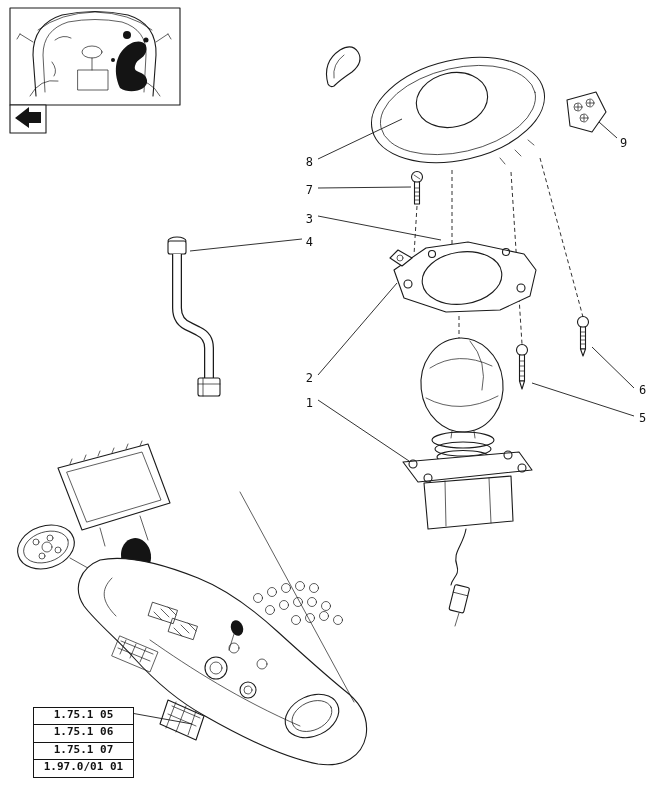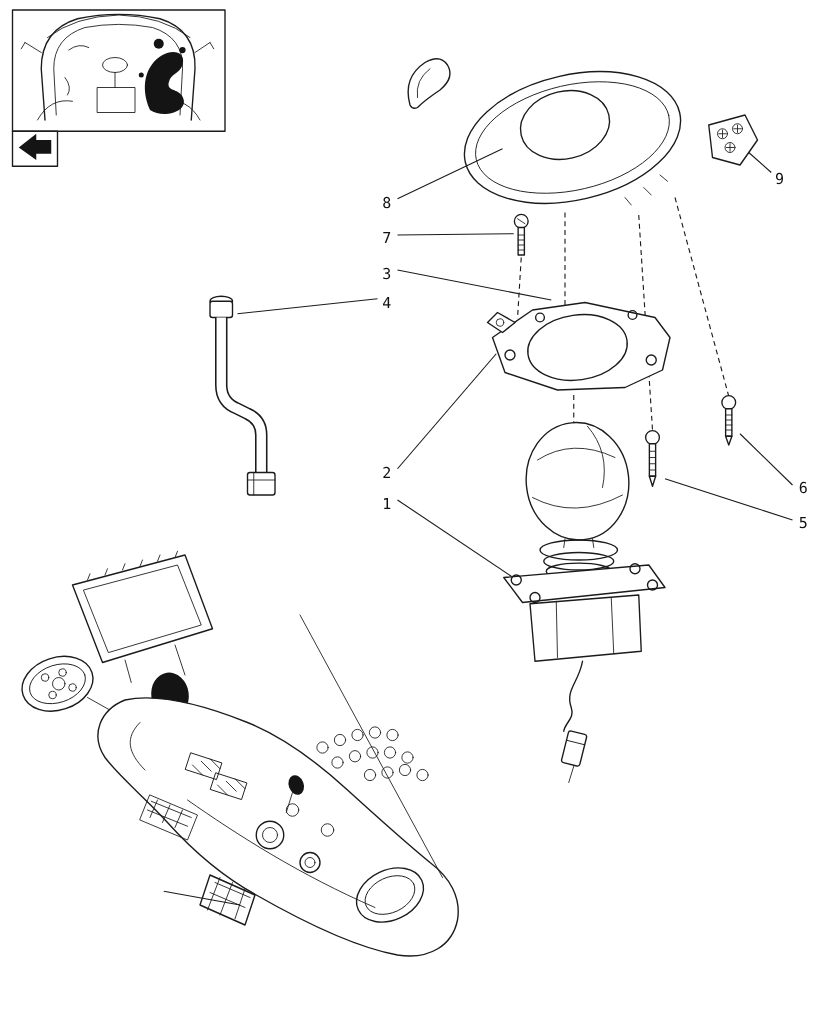--- a/index.html
+++ b/index.html
@@ -228,13 +228,19 @@
     <text class="callout" x="313" y="223" text-anchor="end">3</text>
     <text class="callout" x="313" y="246" text-anchor="end">4</text>
     <text class="callout" x="639" y="422">5</text>
     <text class="callout" x="639" y="394">6</text>
     <text class="callout" x="313" y="194" text-anchor="end">7</text>
     <text class="callout" x="313" y="166" text-anchor="end">8</text>
     <text class="callout" x="620" y="147">9</text>
   </g>
 </svg>
 
+<div class="refstack">
+  <div class="refbox">1.75.1 05</div>
+  <div class="refbox">1.75.1 06</div>
+  <div class="refbox">1.75.1 07</div>
+  <div class="refbox">1.97.0/01 01</div>
 </div>
+</div>
 
 </body></html>

